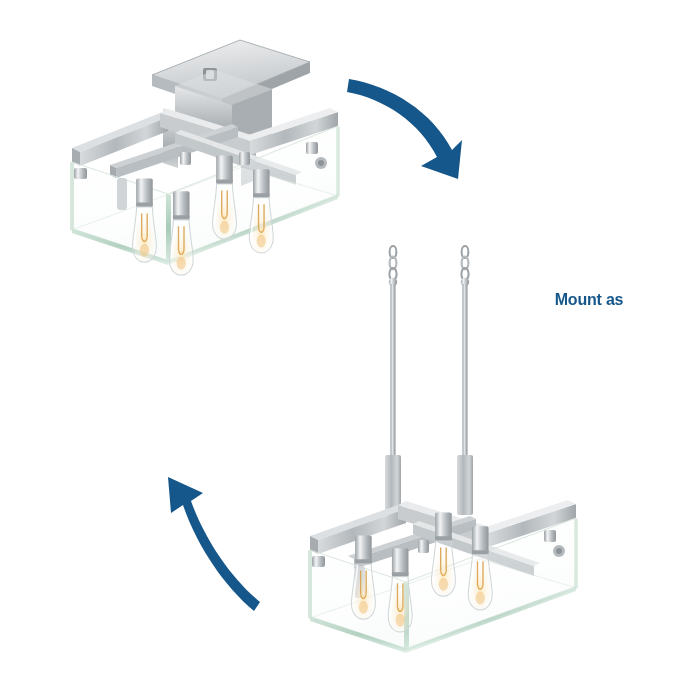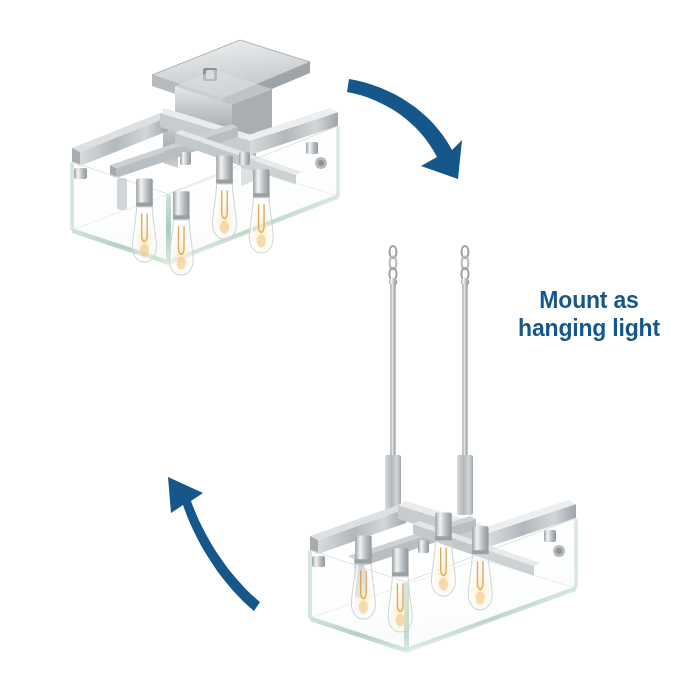--- a/index.html
+++ b/index.html
@@ -24,21 +24,21 @@
     width: 700px;
     height: 700px;
   }
   .callout {
     position: absolute;
     left: 490px;
     top: 286px;
     width: 198px;
     text-align: center;
     font-weight: bold;
-    font-size: 23px;
+    font-size: 16px;
     line-height: 28px;
     letter-spacing: -0.2px;
     color: #15578a;
     font-family: "Liberation Sans", sans-serif;
     white-space: nowrap;
   }
   .callout .line { display: block; }
 </style>
 </head>
 <body>
@@ -264,16 +264,15 @@
                L 168 477
                L 203 493
                L 191 501
                C 205 540 231 578 260 602
                Z" fill="#15578a"></path>
     </g>
   </svg>
 
   <div class="callout">
     <span class="line">Mount as</span>
-    <span class="line">hanging light</span>
   </div>
 
 </div>
 
 </body></html>

